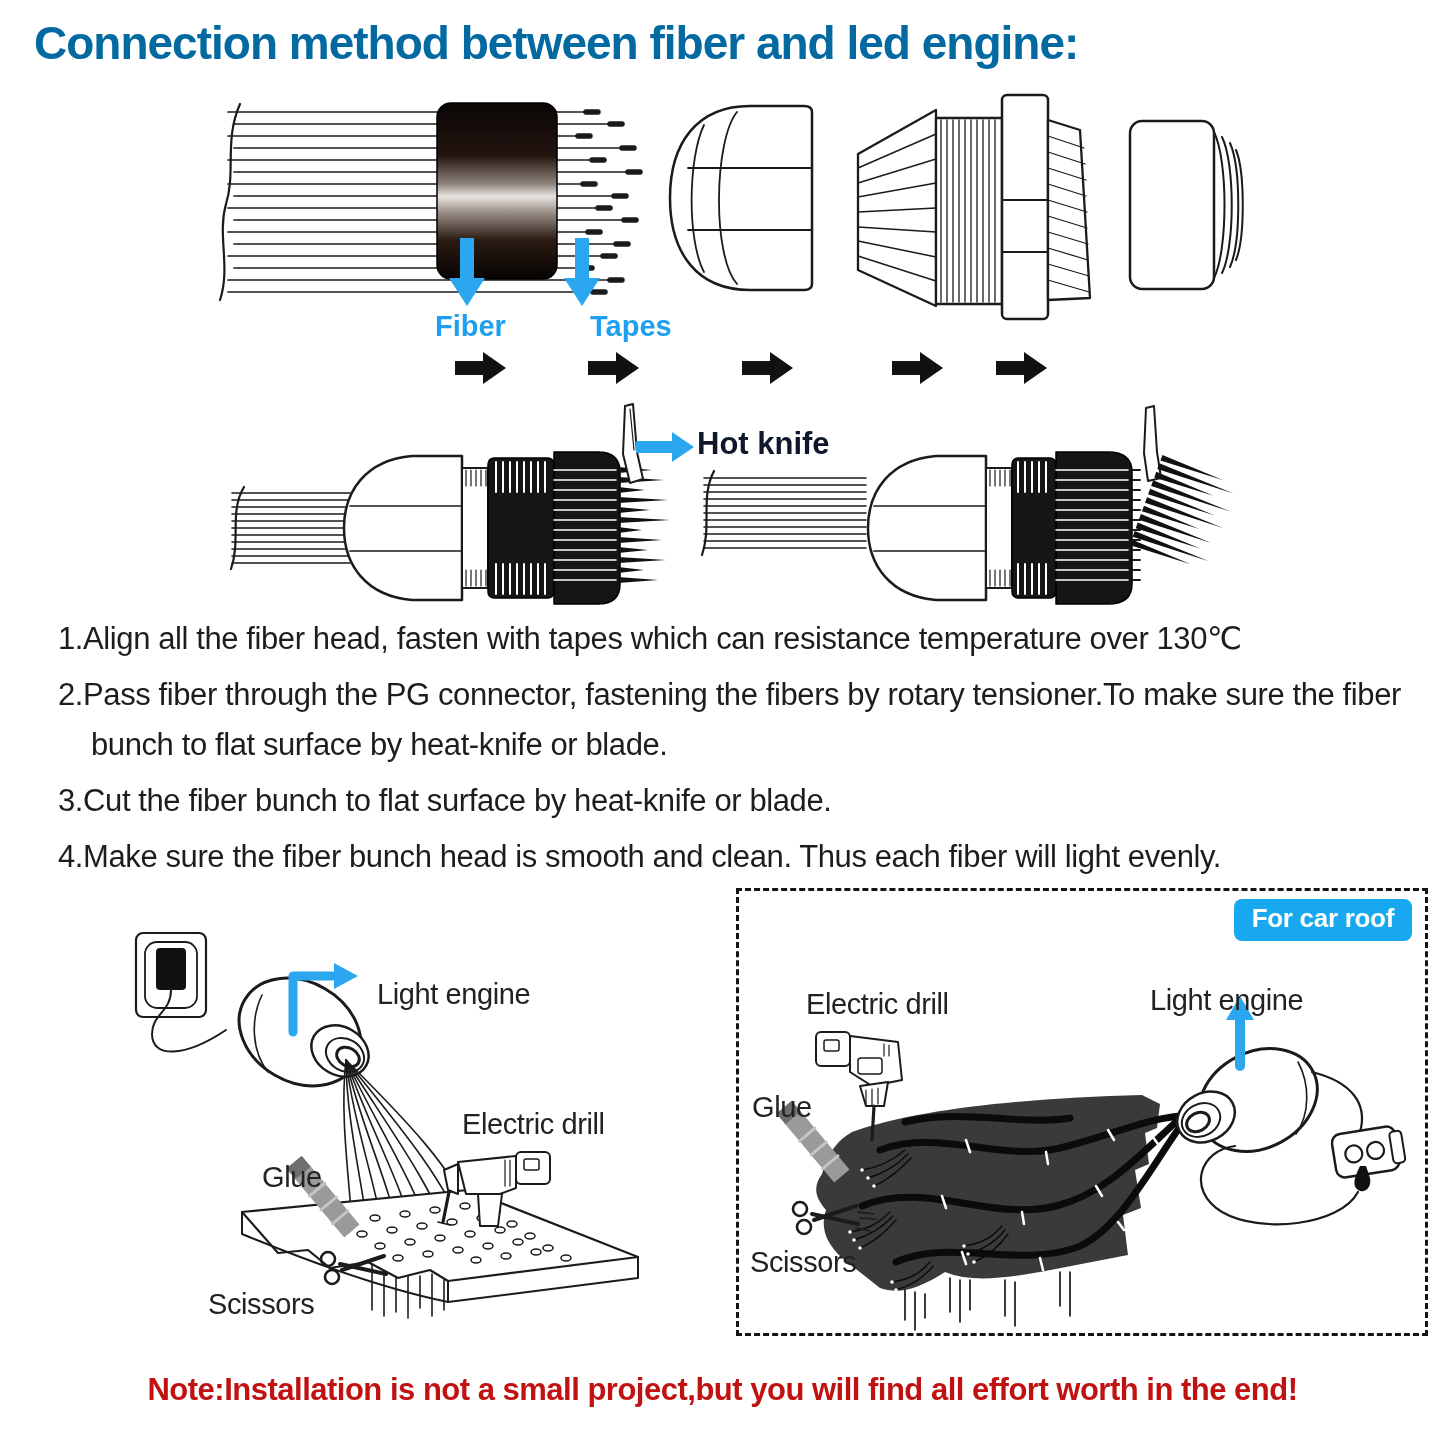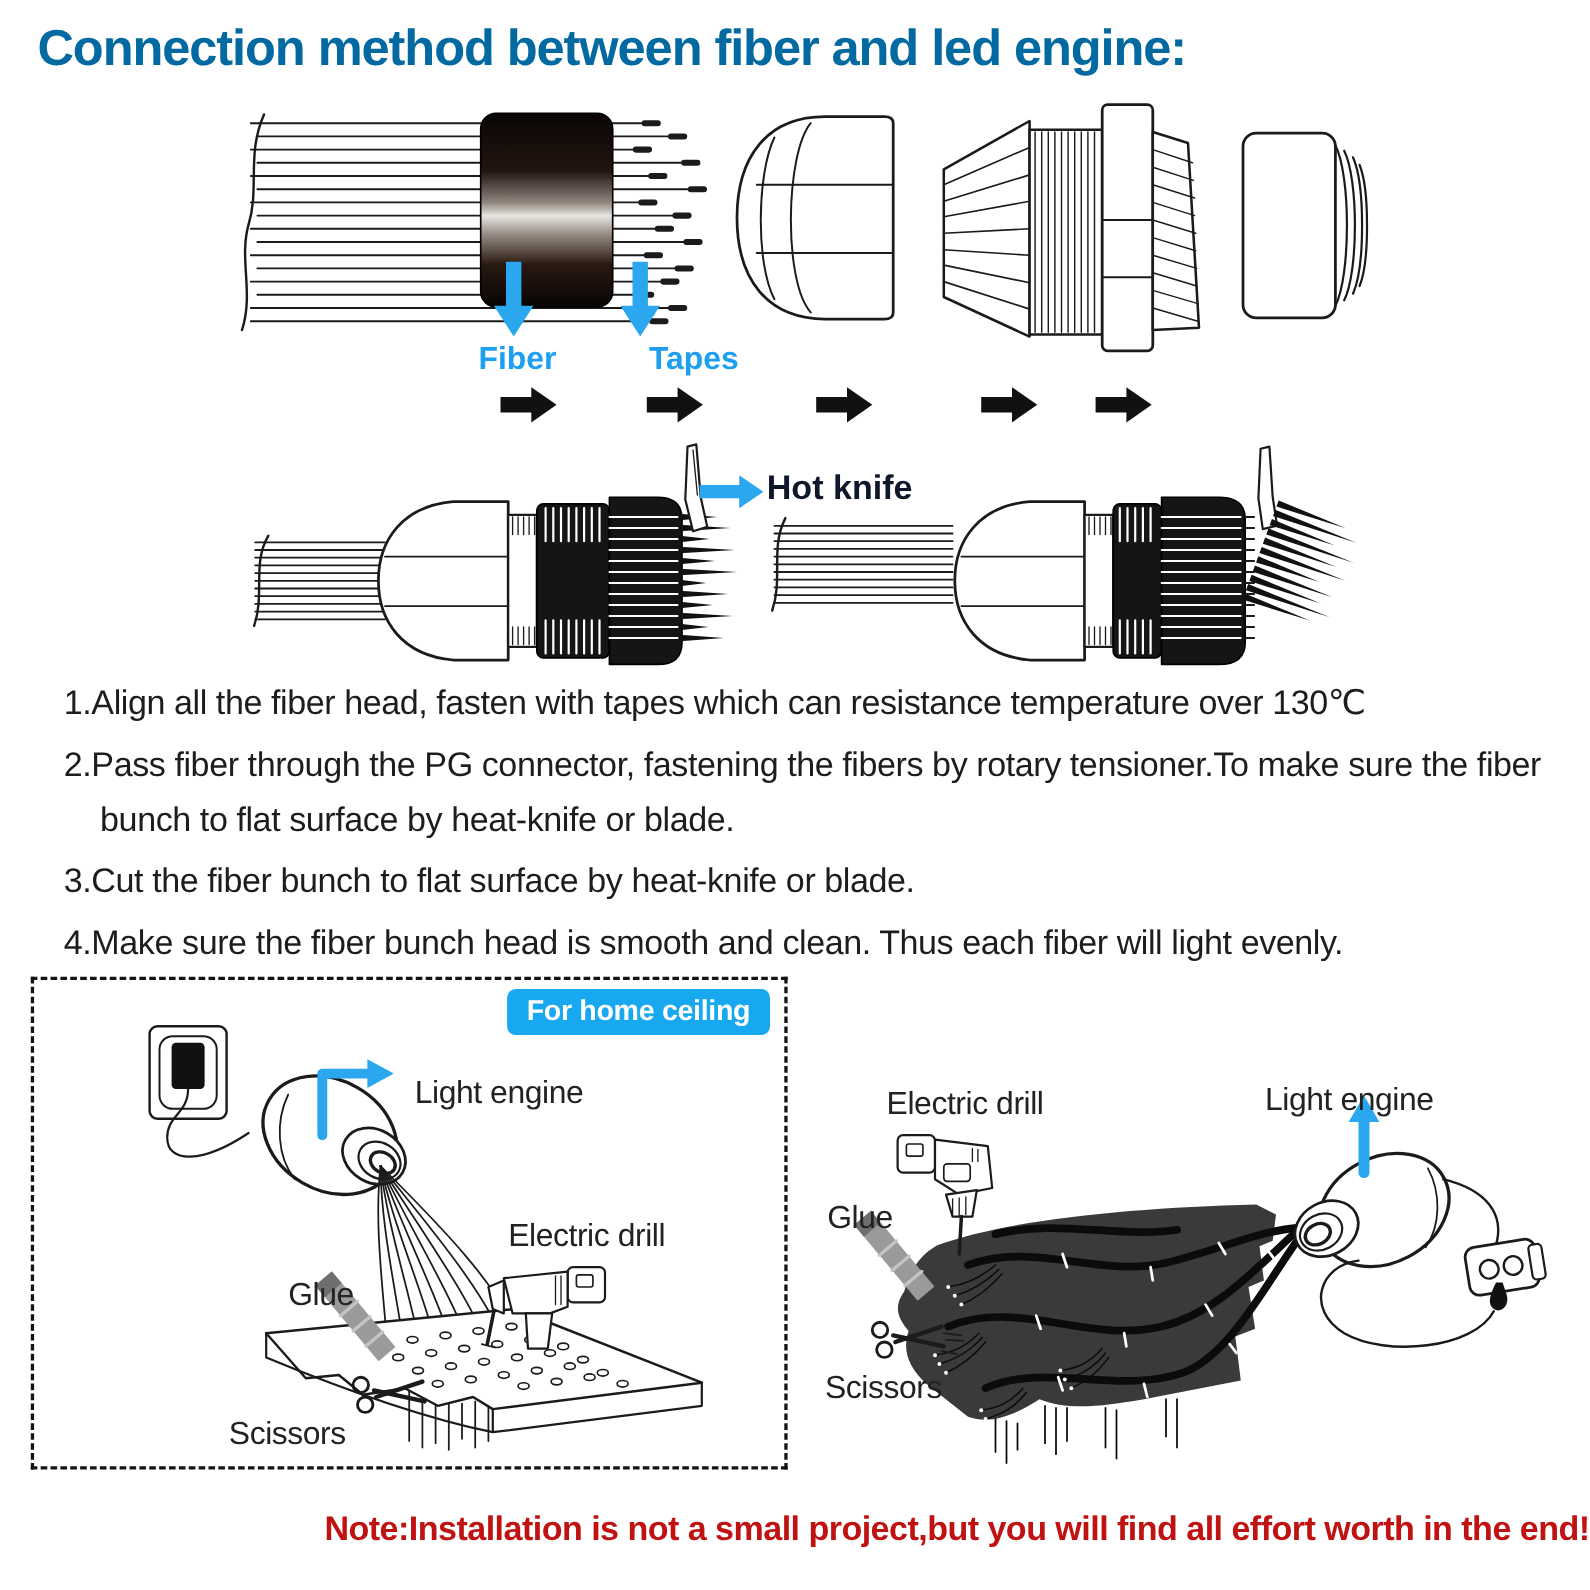--- a/index.html
+++ b/index.html
@@ -13,21 +13,21 @@
   .lbl-hot{font-weight:700;font-size:31px;color:#0f172a;}
   .lbl-tool{font-size:29px;color:#222;letter-spacing:-0.4px;margin-top:20px;}
   .steps{position:absolute;left:58px;top:614px;width:1375px;z-index:3;}
   .step{font-size:31px;line-height:50px;letter-spacing:-0.4px;color:#1d1d1d;
         padding-left:33px;text-indent:-33px;margin:0 0 6px 0;}
   .panel{position:absolute;border:3px dashed #141414;background:transparent;z-index:2;}
   .panel-home{left:28px;top:888px;width:682px;height:442px;}
   .panel-car{left:736px;top:888px;width:686px;height:442px;}
   .badge{position:absolute;top:8px;right:13px;background:#18A8F0;color:#fff;font-weight:700;
          font-size:26px;padding:4px 18px 7px 18px;border-radius:8px;letter-spacing:-0.3px;}
-  .note{position:absolute;left:0;top:1372px;width:1445px;text-align:right;font-size:31px;
+  .note{position:absolute;left:0;top:1372px;width:1445px;text-align:center;font-size:31px;
         font-weight:700;color:#C11212;letter-spacing:-0.5px;z-index:3;}
 </style>
 </head>
 <body>
 
 <div class="page">
 
   <h1 class="title">Connection method between fiber and led engine:</h1>
 
   <svg class="art" viewBox="0 0 1445 1445" xmlns="http://www.w3.org/2000/svg">
@@ -308,22 +308,22 @@
   <div class="lbl lbl-blue" style="left:551px;top:310px;margin-left:39px;">Tapes</div>
   <div class="lbl lbl-hot" style="left:697px;top:426px;">Hot knife</div>
 
   <div class="steps">
     <p class="step">1.Align all the fiber head, fasten with tapes which can resistance temperature over 130℃</p>
     <p class="step">2.Pass fiber through the PG connector, fastening the fibers by rotary tensioner.To make sure the fiber bunch to flat surface by heat-knife or blade.</p>
     <p class="step">3.Cut the fiber bunch to flat surface by heat-knife or blade.</p>
     <p class="step">4.Make sure the fiber bunch head is smooth and clean. Thus each fiber will light evenly.</p>
   </div>
 
-  <div class="panel panel-home">
-    <div class="badge">For home ceiling</div>
+  <div class="panel panel-car">
+    <div class="badge">For car roof</div>
   </div>
 
   <div class="lbl lbl-tool" style="left:377px;top:958px;">Light engine</div>
   <div class="lbl lbl-tool" style="left:462px;top:1088px;">Electric drill</div>
   <div class="lbl lbl-tool" style="left:262px;top:1141px;">Glue</div>
   <div class="lbl lbl-tool" style="left:208px;top:1268px;">Scissors</div>
 
   <div class="lbl lbl-tool" style="left:806px;top:968px;">Electric drill</div>
   <div class="lbl lbl-tool" style="left:1150px;top:964px;">Light engine</div>
   <div class="lbl lbl-tool" style="left:752px;top:1071px;">Glue</div>

